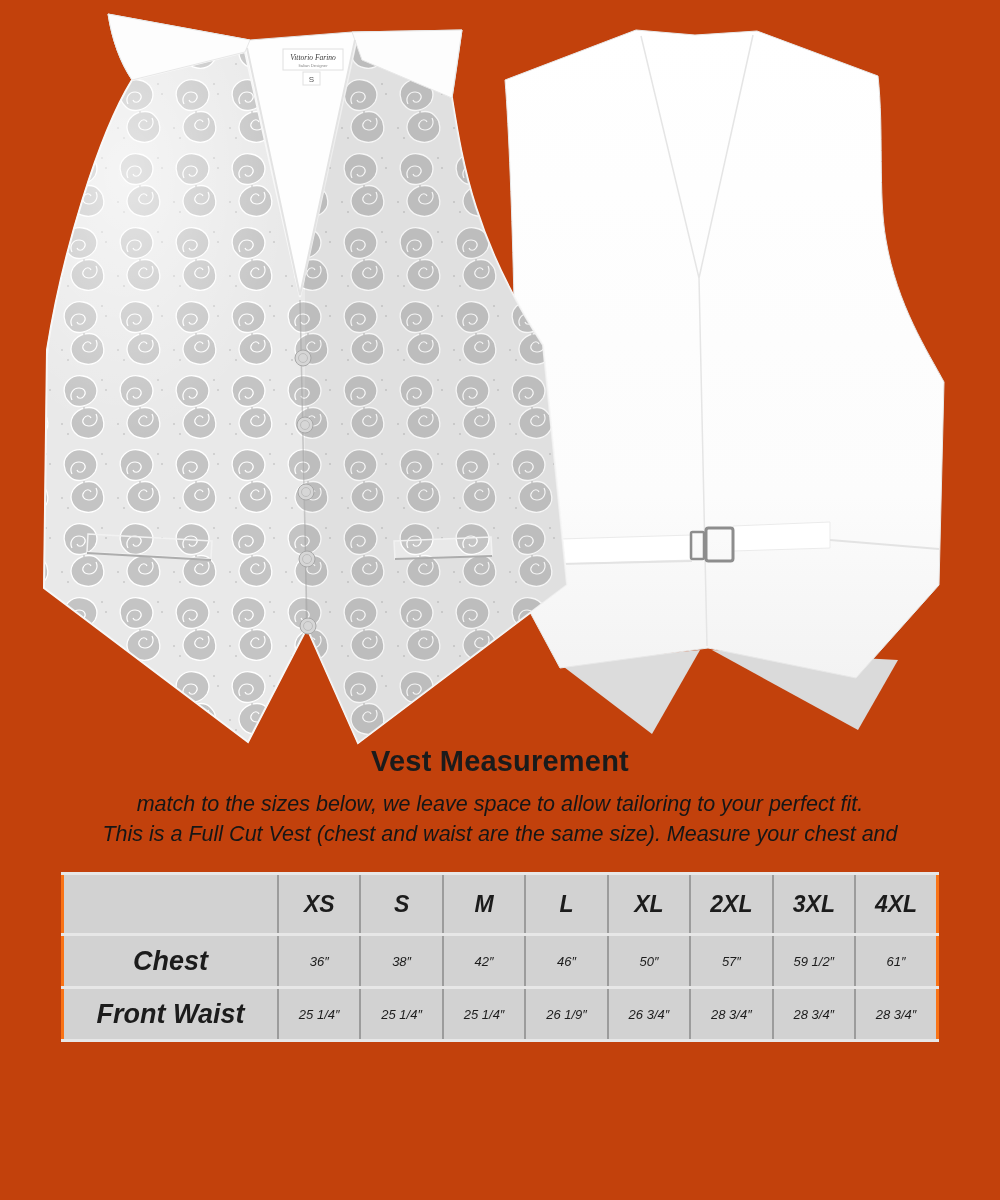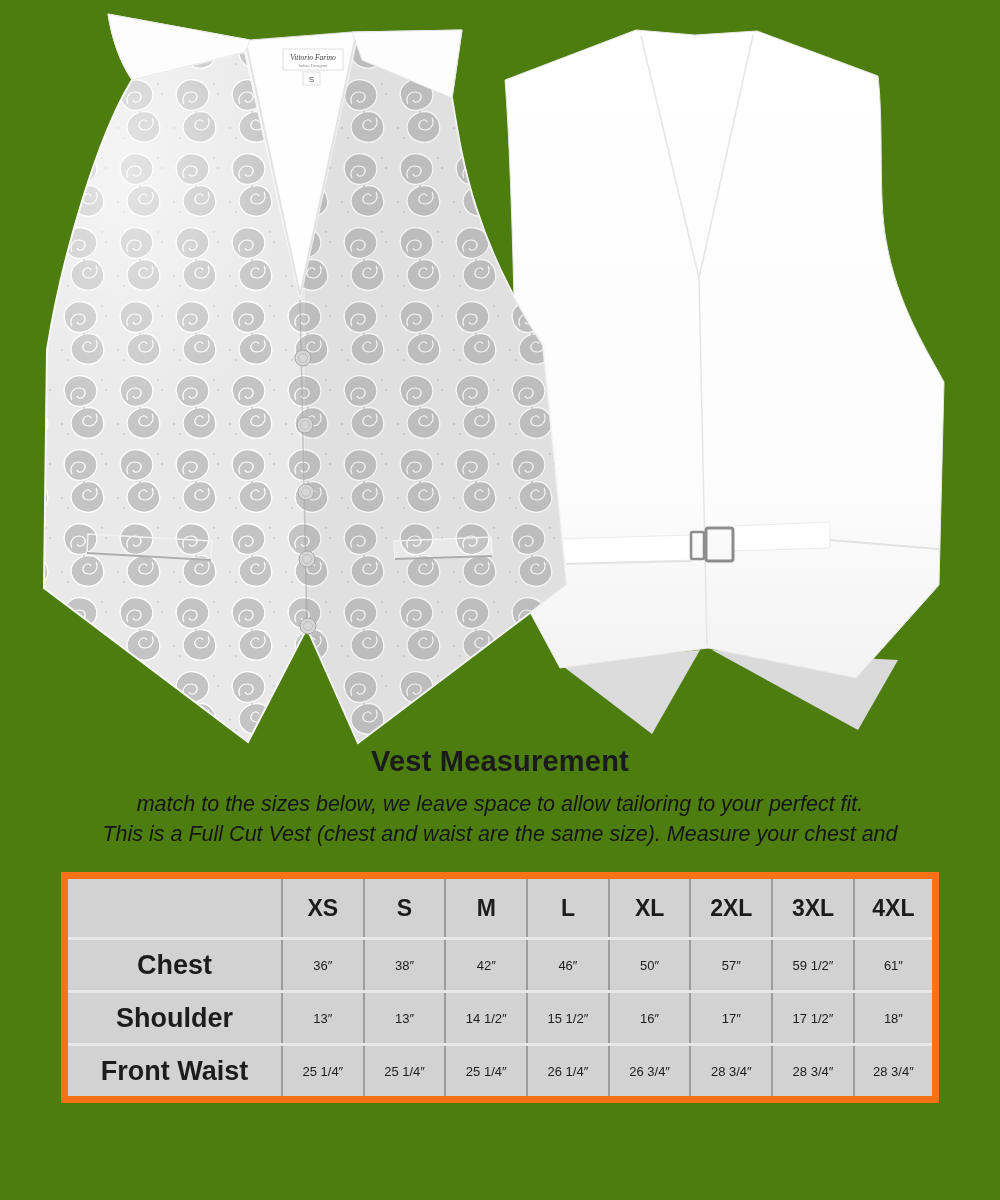--- a/index.html
+++ b/index.html
@@ -1,21 +1,21 @@
 <!DOCTYPE html>
 <html><head>
 <meta charset="utf-8">
 <style>
   html, body { margin: 0; padding: 0; }
   body { font-family: "Liberation Sans", "DejaVu Sans", sans-serif; }
   .stage {
     position: relative;
     width: 1000px;
     height: 1200px;
-    background: #4d7c0f;
+    background: #c2410c;
     overflow: hidden;
     color: #1c1c1c;
   }
   .art { display: block; }
   .title {
     text-align: center;
     font-size: 29px;
     font-weight: 800;
     letter-spacing: 0.2px;
     color: #1b1b1b;
@@ -25,22 +25,23 @@
     text-align: center;
     font-style: italic;
     font-size: 21.5px;
     line-height: 30px;
     color: #161616;
   }
   table.size-table {
     width: 878px;
     margin: 23px auto 0 auto;
     border-collapse: collapse;
-    border: 7px solid #f97316;
+    border: 3px solid #f97316;
     table-layout: fixed;
+    font-style: italic;
   }
   table.size-table th, table.size-table td {
     background: #d2d2d2;
     border-left: 2px solid #9c9c9c;
     border-right: 2px solid #9c9c9c;
     border-top: 3px solid #e7e7e7;
     border-bottom: 3px solid #e7e7e7;
     text-align: center;
     vertical-align: middle;
     padding: 0;
@@ -193,36 +194,25 @@
           <td>36″</td>
           <td>38″</td>
           <td>42″</td>
           <td>46″</td>
           <td>50″</td>
           <td>57″</td>
           <td>59 1/2″</td>
           <td>61″</td>
         </tr>
         <tr>
-          <th>Shoulder</th>
-          <td>13″</td>
-          <td>13″</td>
-          <td>14 1/2″</td>
-          <td>15 1/2″</td>
-          <td>16″</td>
-          <td>17″</td>
-          <td>17 1/2″</td>
-          <td>18″</td>
-        </tr>
-        <tr>
           <th>Front Waist</th>
           <td>25 1/4″</td>
           <td>25 1/4″</td>
           <td>25 1/4″</td>
-          <td>26 1/4″</td>
+          <td>26 1/9″</td>
           <td>26 3/4″</td>
           <td>28 3/4″</td>
           <td>28 3/4″</td>
           <td>28 3/4″</td>
         </tr>
       </tbody>
   </table>
 
 </div>
 

